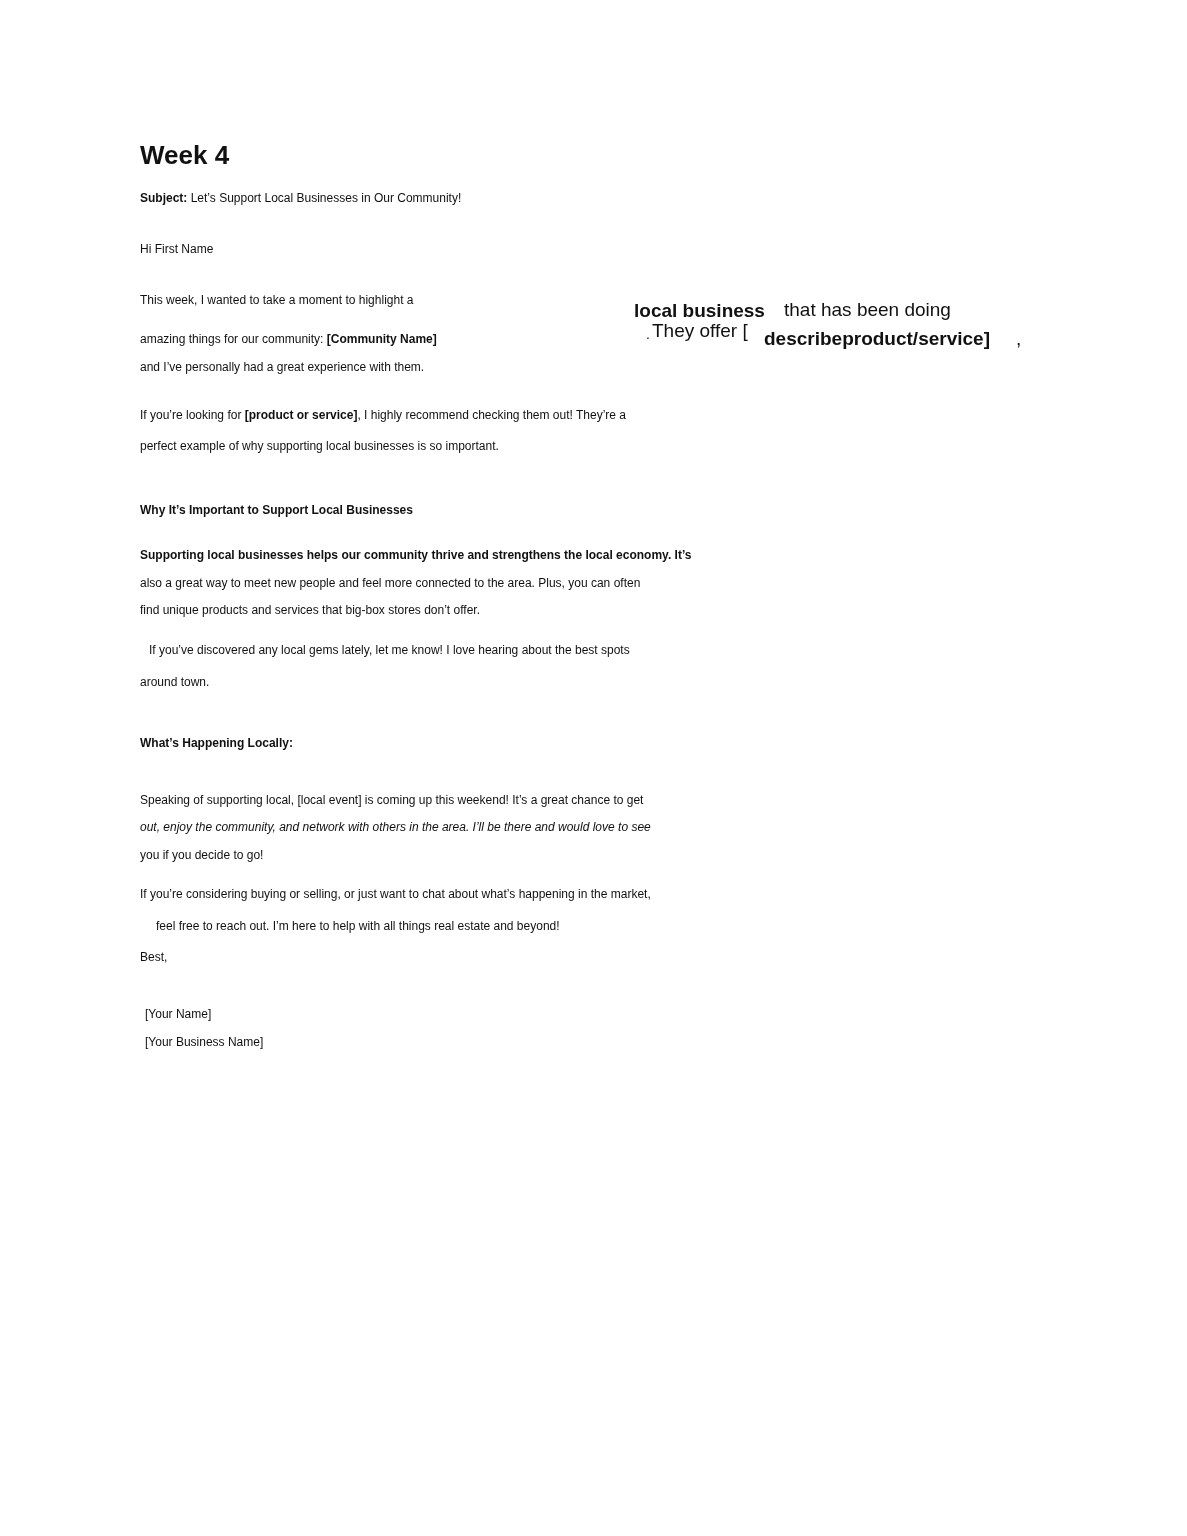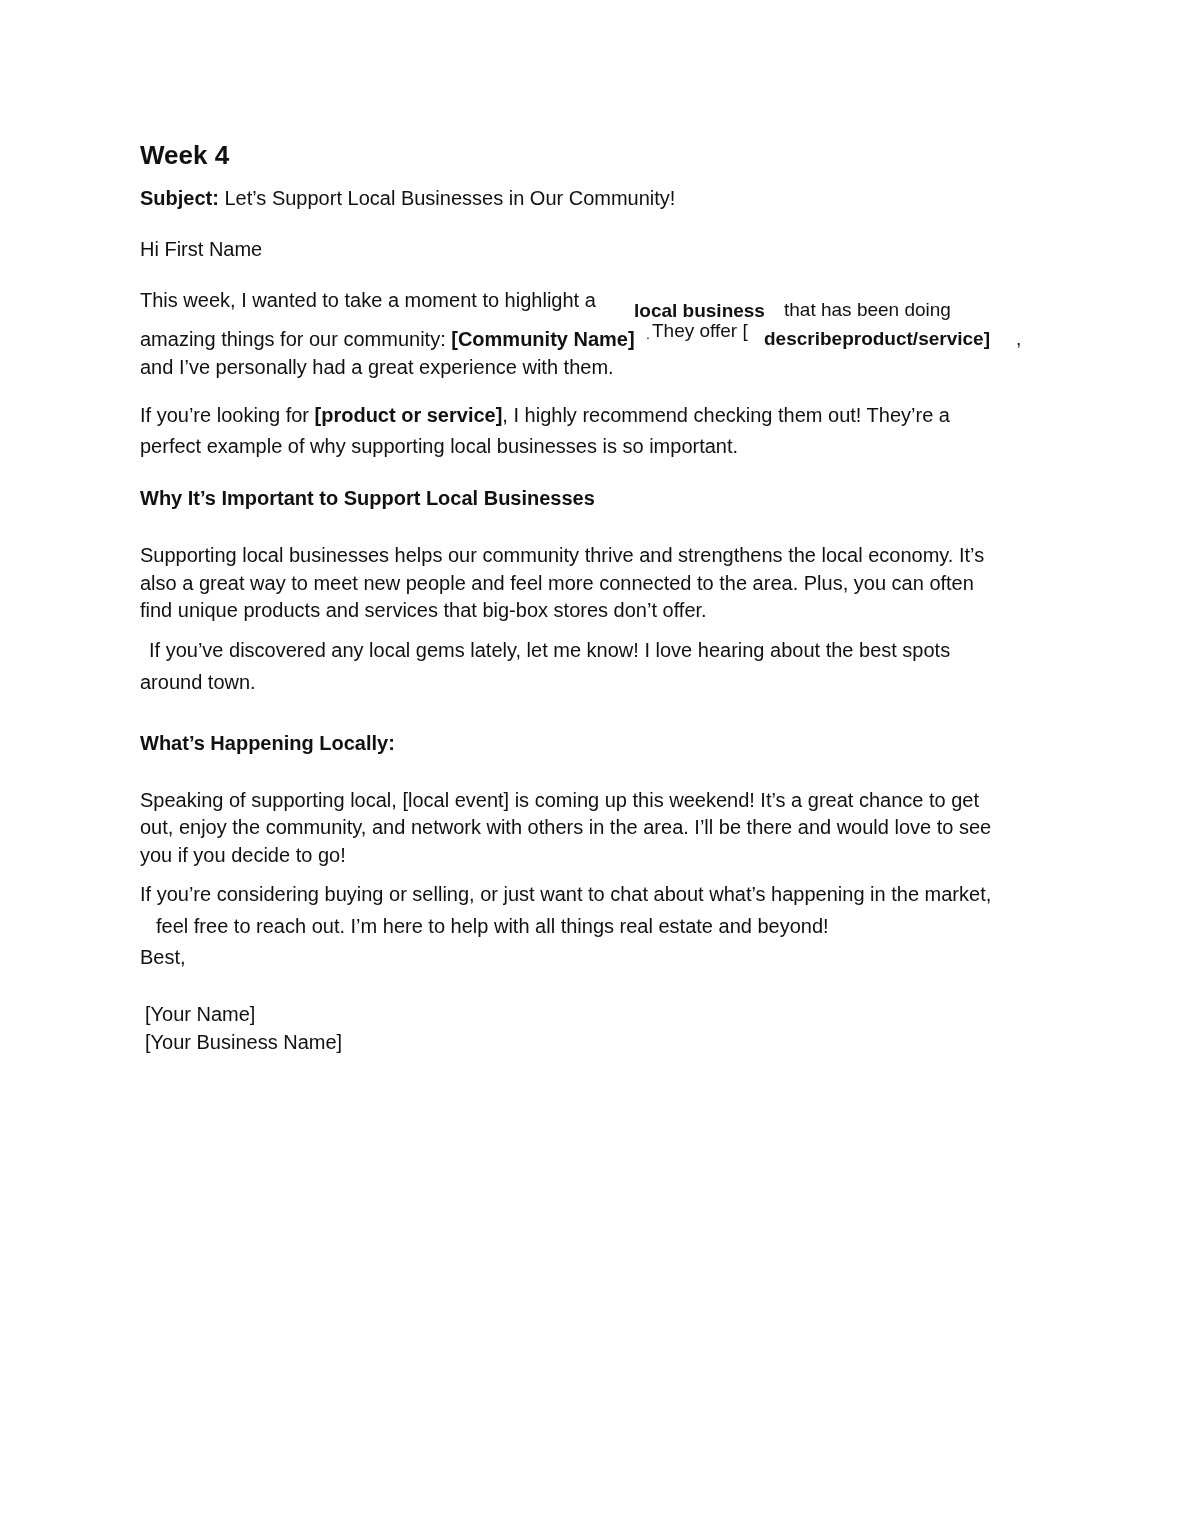--- a/index.html
+++ b/index.html
@@ -1,18 +1,18 @@
 <!DOCTYPE html>
 <html><head>
   <meta charset="utf-8">
   <style>
     html, body { margin: 0; padding: 0; background: #ffffff; }
     body { width: 1187px; height: 1536px; position: relative; overflow: hidden;
            font-family: "Liberation Sans", sans-serif; color: #111111; }
-    .ln { position: absolute; left: 140px; font-size: 20px; line-height: 24px; white-space: nowrap; }
+    .ln { position: absolute; left: 140px; font-size: 12px; line-height: 24px; white-space: nowrap; }
     .b { font-weight: bold; }
     .abs { position: absolute; font-size: 19px; line-height: 24px; white-space: nowrap; }
     #title { font-size: 26px; font-weight: bold; top: 143px; }
   </style>
 </head>
 <body>
 
 <div>
 
   <div id="title" class="ln">Week 4</div>
@@ -35,33 +35,33 @@
   <div class="abs b" style="left:764px; top:327px;">describeproduct/service]</div>
   <div class="abs" style="left:1016px; top:327px;"> ,</div>
 
   <div class="ln" style="top:355px;">and I’ve personally had a great experience with them.</div>
 
   <div class="ln" style="top:403px;">
     <span>If you’re looking for </span><span class="b">[product or service]</span><span>, I highly recommend checking them out! They’re a</span>
   </div>
   <div class="ln" style="top:434px;">perfect example of why supporting local businesses is so important.</div>
 
-  <div class="ln b" style="top:486px;">Why It’s Important to Support Local Businesses</div>
+  <div class="ln b" style="top:498px;">Why It’s Important to Support Local Businesses</div>
 
-  <div class="ln" style="top:543px;">Supporting local businesses helps our community thrive and strengthens the local economy. It’s</div>
+  <div class="ln" style="top:543px;font-weight:bold;">Supporting local businesses helps our community thrive and strengthens the local economy. It’s</div>
   <div class="ln" style="top:571px;">also a great way to meet new people and feel more connected to the area. Plus, you can often</div>
   <div class="ln" style="top:598px;">find unique products and services that big-box stores don’t offer.</div>
 
   <div class="ln" style="top:638px;margin-left:9px;">If you’ve discovered any local gems lately, let me know! I love hearing about the best spots</div>
   <div class="ln" style="top:670px;">around town.</div>
 
   <div class="ln b" style="top:731px;">What’s Happening Locally:</div>
 
   <div class="ln" style="top:788px;">Speaking of supporting local, [local event] is coming up this weekend! It’s a great chance to get</div>
-  <div class="ln" style="top:815px;">out, enjoy the community, and network with others in the area. I’ll be there and would love to see</div>
+  <div class="ln" style="top:815px;font-style:italic;">out, enjoy the community, and network with others in the area. I’ll be there and would love to see</div>
   <div class="ln" style="top:843px;">you if you decide to go!</div>
 
   <div class="ln" style="top:882px;">If you’re considering buying or selling, or just want to chat about what’s happening in the market,</div>
   <div class="ln" style="top:914px;margin-left:16px;">feel free to reach out. I’m here to help with all things real estate and beyond!</div>
   <div class="ln" style="top:945px;">Best,</div>
 
   <div class="ln" style="top:1002px; left:145px;">[Your Name]</div>
   <div class="ln" style="top:1030px; left:145px;">[Your Business Name]</div>
 
 </div>

